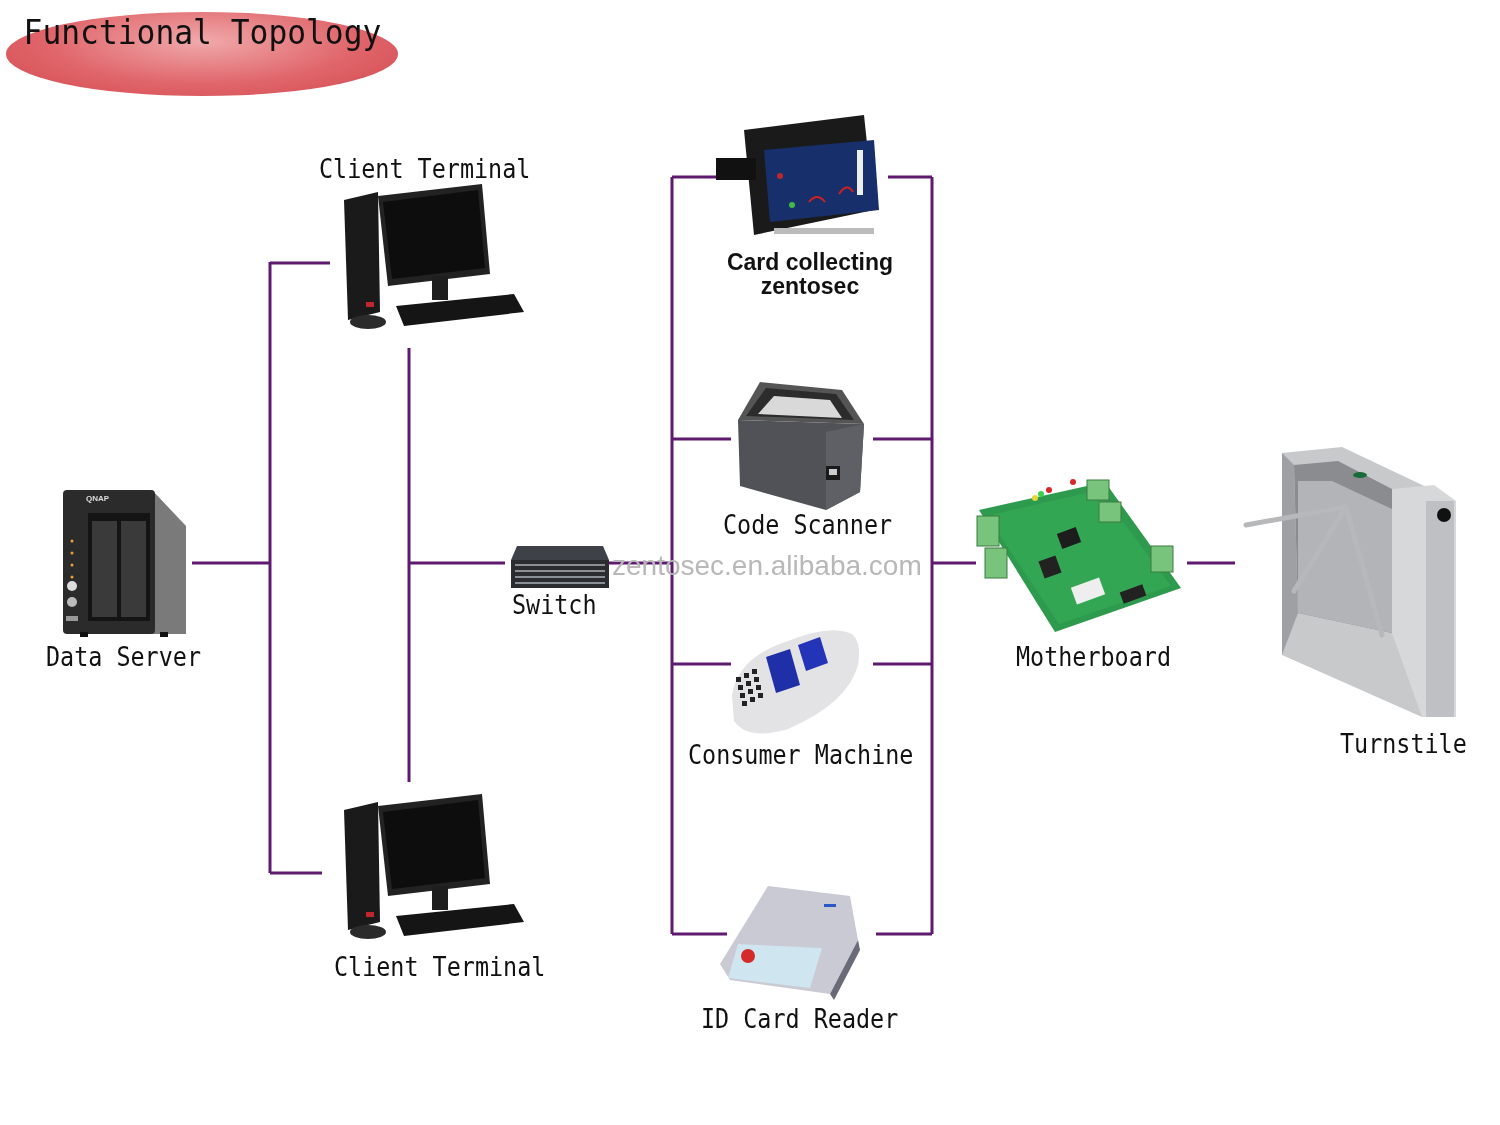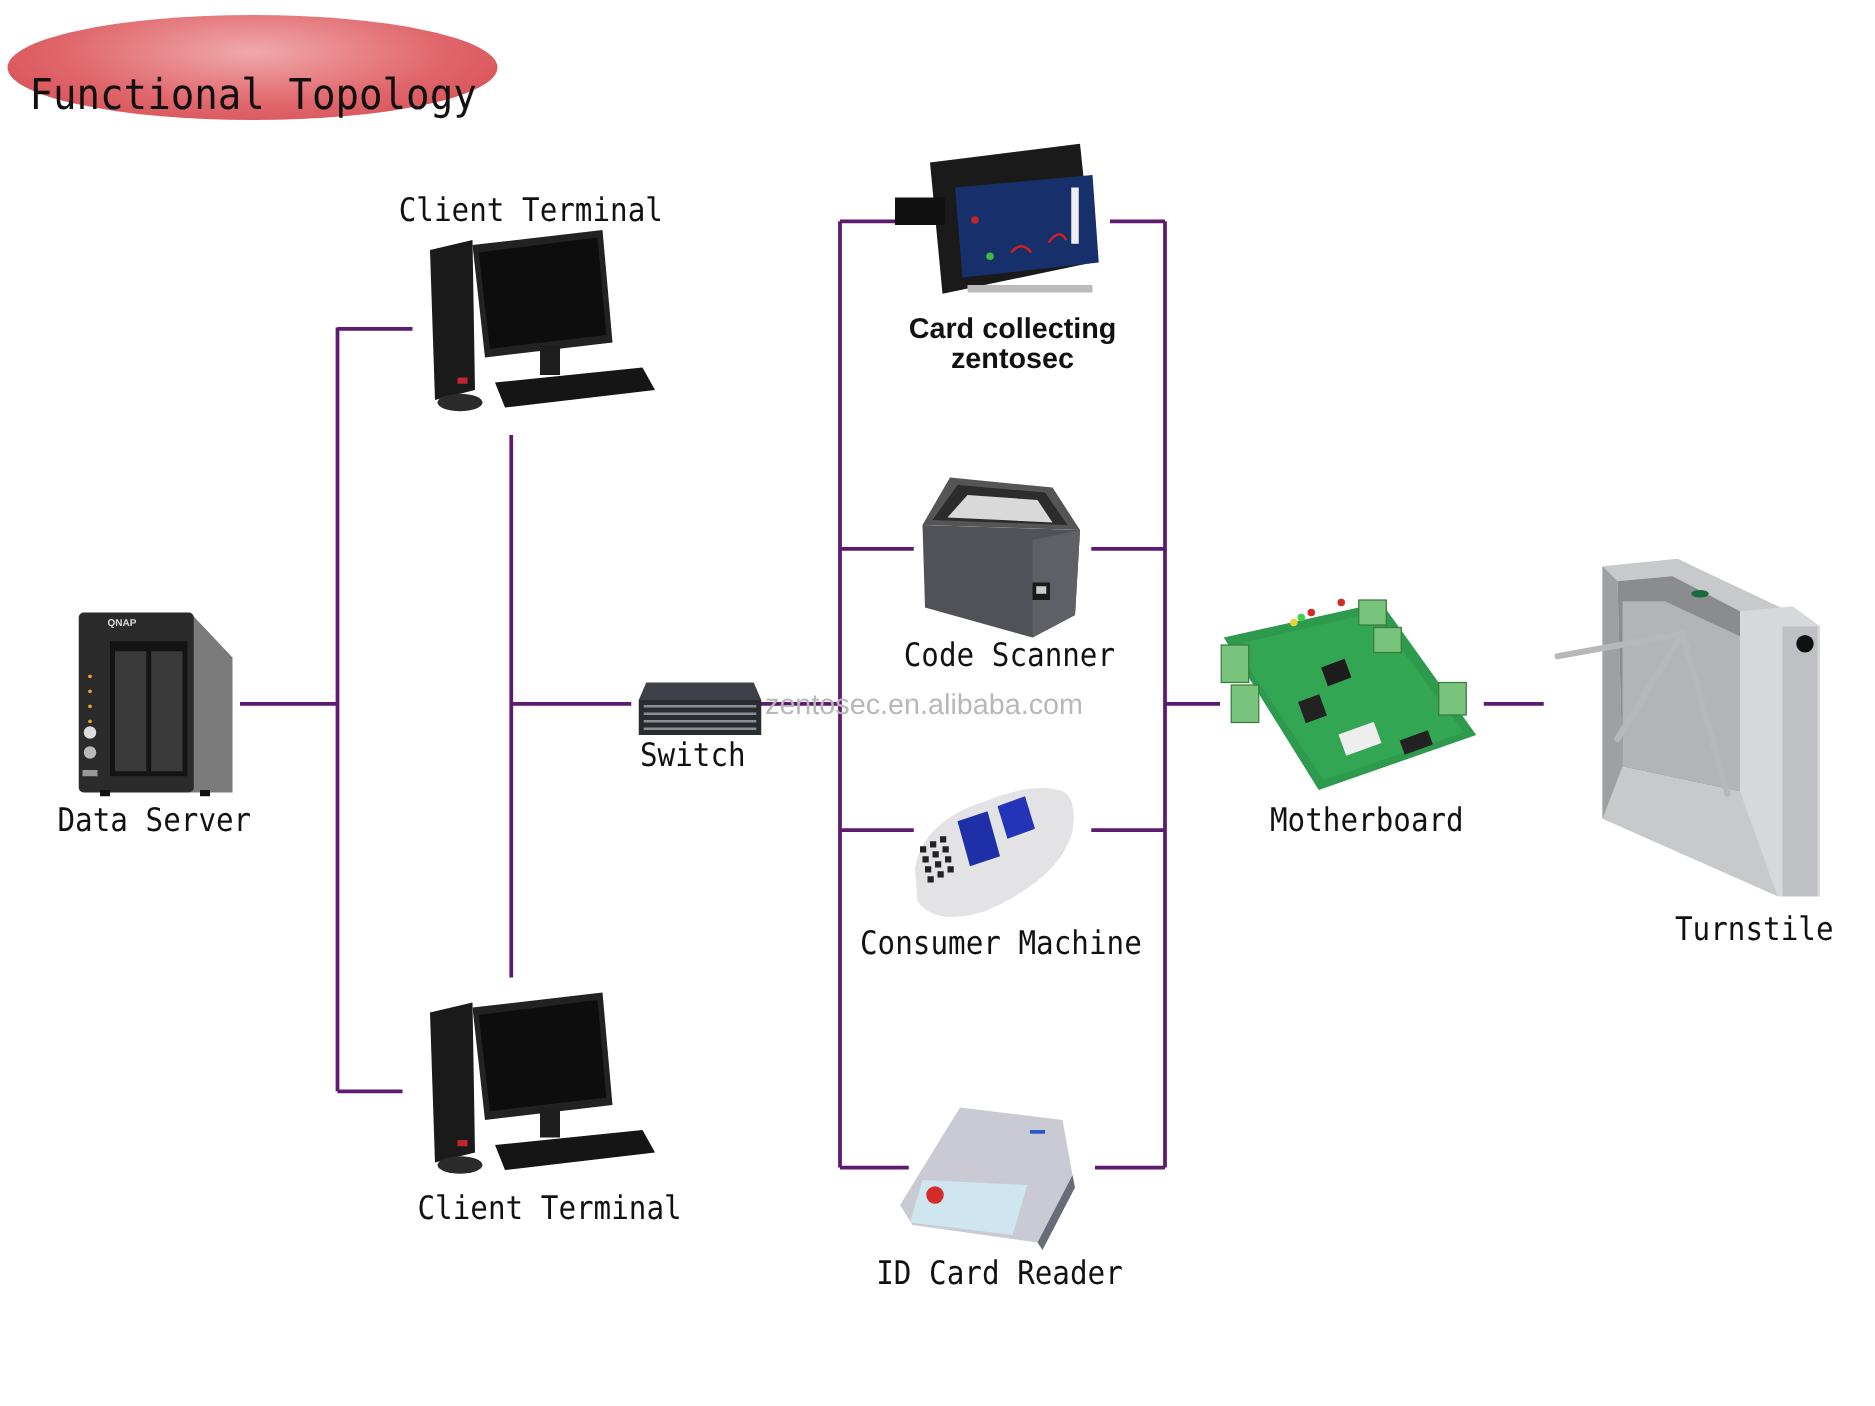--- a/index.html
+++ b/index.html
@@ -2,26 +2,26 @@
 <html><head>
 <meta charset="utf-8">
 <style>
   html, body { margin: 0; padding: 0; background: #ffffff; }
   body { width: 1500px; height: 1125px; position: relative; overflow: hidden;
          font-family: "DejaVu Sans Mono", "Liberation Mono", monospace; }
   .title-pill {
     position: absolute; left: 6px; top: 12px; width: 392px; height: 84px;
     border-radius: 50%;
     background: radial-gradient(ellipse at 50% 35%, #f0a9ab 0%, #e0666b 55%, #d2474e 100%);
-    display: flex; align-items: flex-end; justify-content: center;
+    display: flex; align-items: flex-start; justify-content: center;
   }
   .title-pill span { font-size: 34px; color: #111; letter-spacing: 0px; transform: scaleX(0.92); }
   .lbl { position: absolute; font-size: 26px; color: #111; white-space: nowrap; transform: scaleX(0.9); transform-origin: left center; }
   .lbl-sans { position: absolute; font-family: "Liberation Sans", sans-serif; font-size: 23px; color: #111; text-align: center; line-height: 24px; font-weight: bold; }
-  .watermark { position: absolute; font-family: "Liberation Sans", sans-serif; font-size: 23px; color: #b8b8b8; white-space: nowrap; }
+  .watermark { position: absolute; font-family: "Liberation Sans", sans-serif; font-size: 28px; color: #b8b8b8; white-space: nowrap; }
   svg.lines { position: absolute; left: 0; top: 0; }
   .dev { position: absolute; }
 </style>
 </head>
 <body>
 
 <div class="title-pill">
   <span>Functional Topology</span>
 </div>
 

